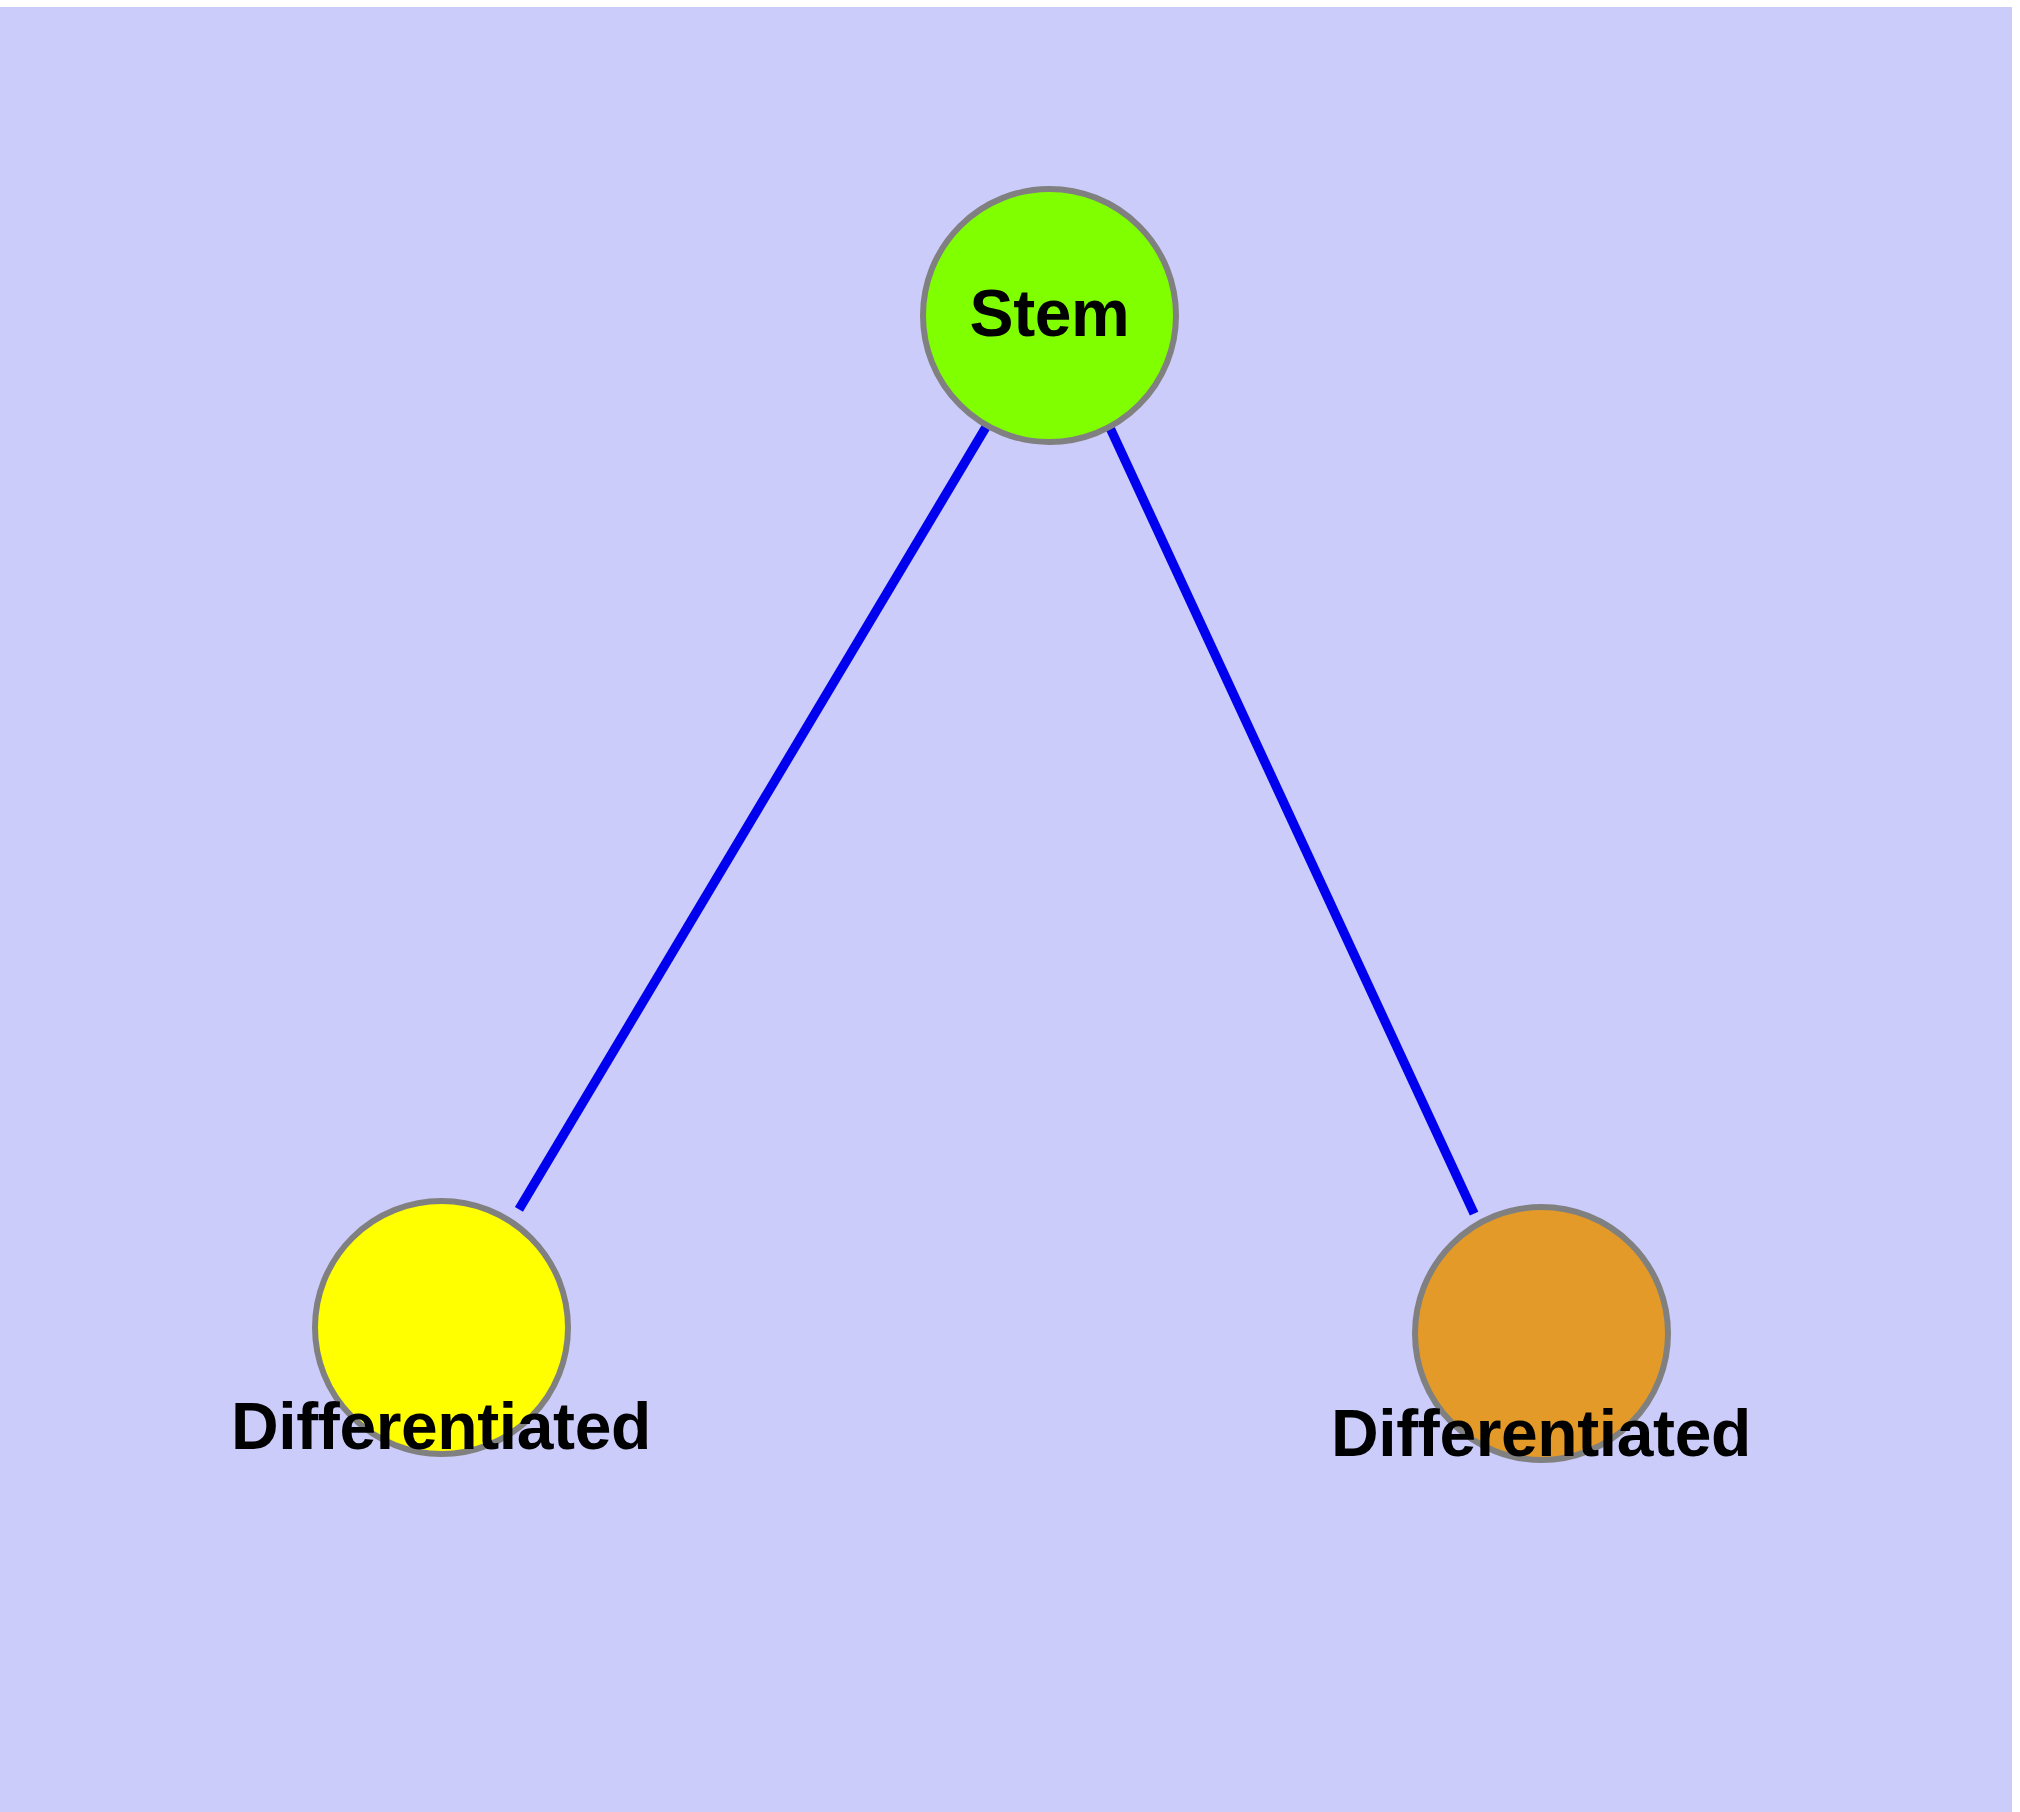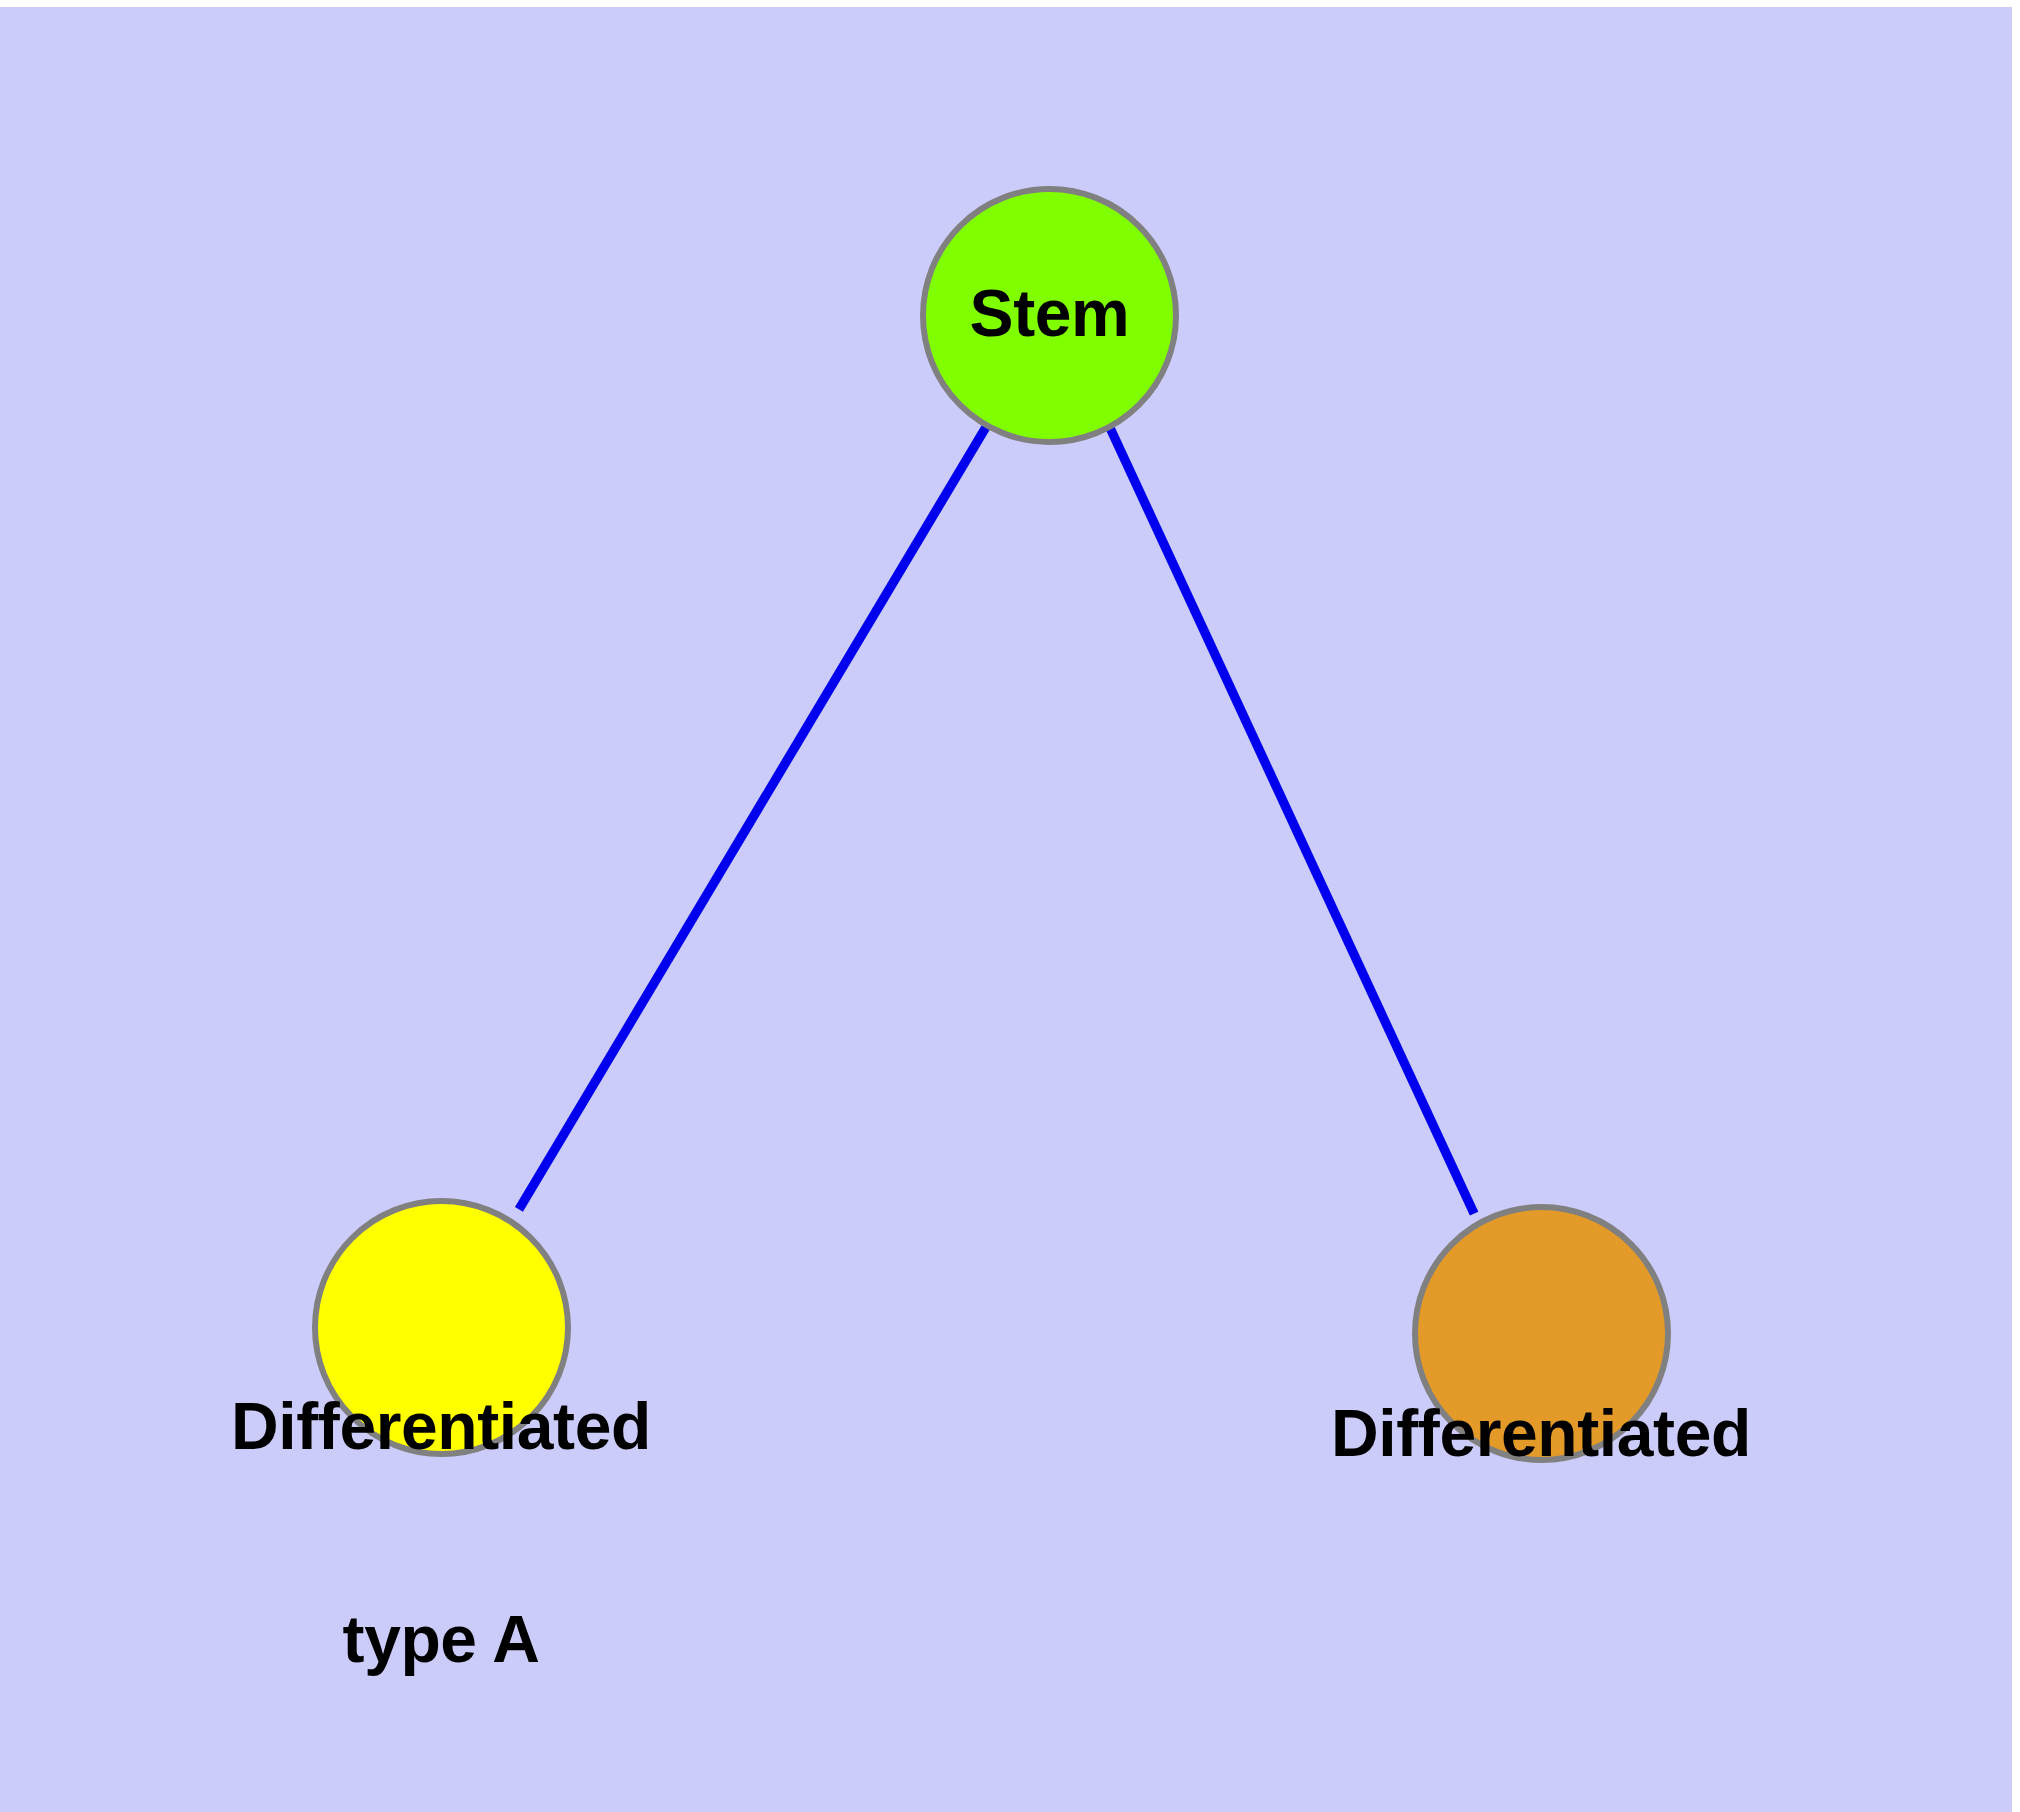--- a/index.html
+++ b/index.html
@@ -57,21 +57,20 @@
     <line x1="1163" y1="504" x2="612" y2="1427" stroke="#0000ee" stroke-width="11" stroke-linecap="butt"></line>
     <line x1="1310" y1="506" x2="1739" y2="1432" stroke="#0000ee" stroke-width="11" stroke-linecap="butt"></line>
   </svg>
 
   <div class="node" style="left:920px; top:186px; width:259px; height:259px; background:#80ff00;"></div>
   <div class="node-label" style="left:795px; top:278px; width:509px; font-size:66px;">Stem</div>
 
   <div class="node" style="left:312px; top:1198px; width:259px; height:259px; background:#ffff00;"></div>
   <div class="node-label" style="left:102px; top:1248px; width:678px; font-size:66px;">
     <div>Differentiated</div>
-    <div>type A</div>
   </div>
 
   <div class="node" style="left:1412px; top:1204px; width:259px; height:259px; background:#e39a28;"></div>
   <div class="node-label" style="left:1202px; top:1255px; width:678px; font-size:66px;">
     <div>Differentiated</div>
   </div>
 
 </div>
 
 

